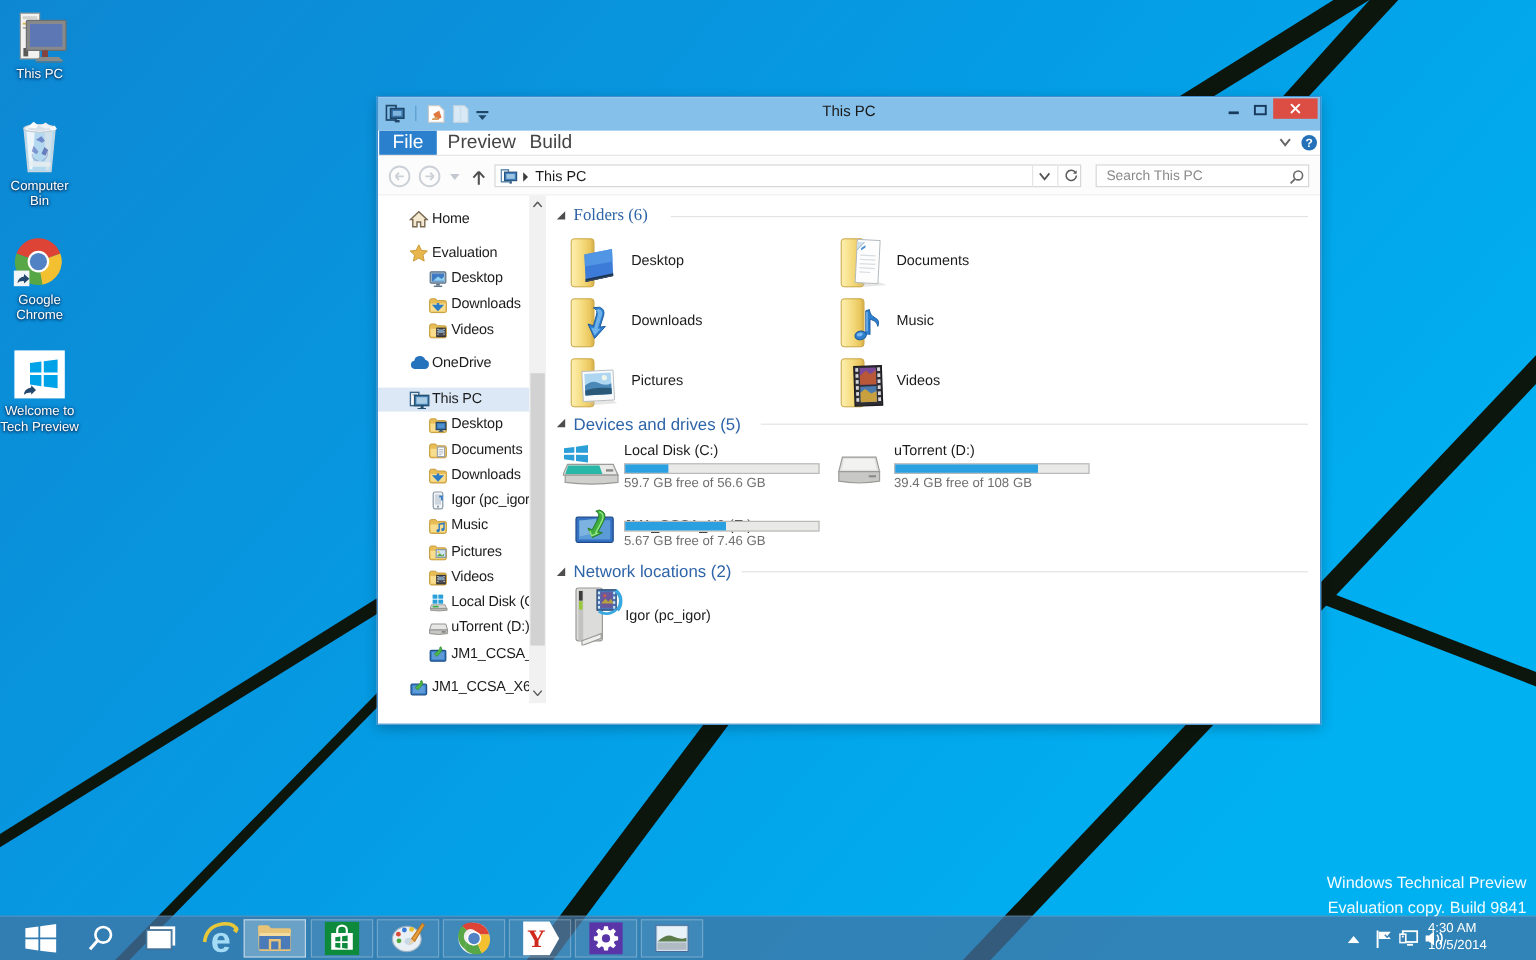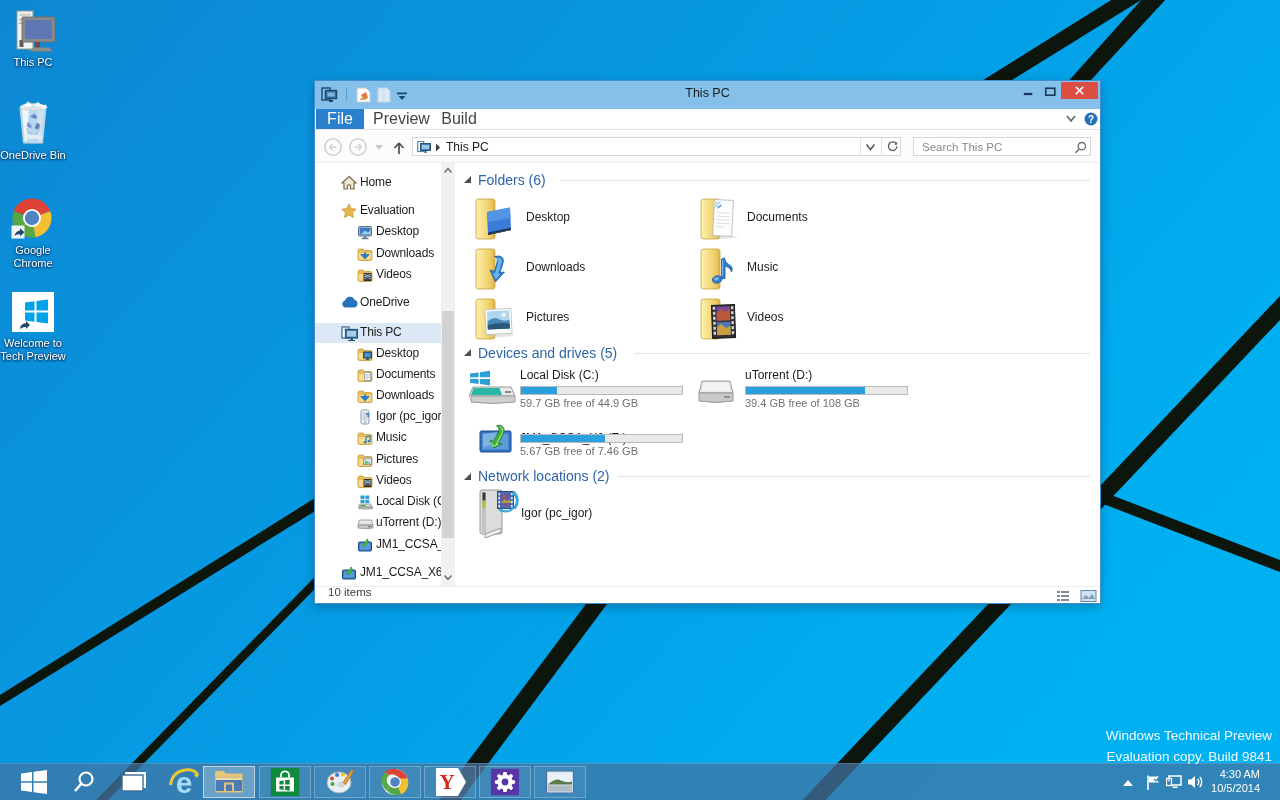--- a/index.html
+++ b/index.html
@@ -52,21 +52,21 @@
 #statusbar { position:absolute; left:0; top:505px; width:785px; height:17px; background:#fff; border-top:1px solid #ececec; font-size:11.5px; color:#3c3c3c; }
 
 
 #taskbar { position:absolute; left:0; top:763px; width:1280px; height:37px;
   background:rgba(66,116,162,0.74); border-top:1px solid rgba(255,255,255,0.16); }
 .tbtn { position:absolute; top:2px; width:52px; height:32px; }
 .tbtn.framed { background:rgba(255,255,255,0.07); border:1px solid rgba(255,255,255,0.25); }
 .tbtn.active { background:rgba(255,255,255,0.27); border:1px solid rgba(255,255,255,0.55); }
 .tbtn svg { position:absolute; left:50%; top:50%; transform:translate(-50%,-50%); }
 #tray { position:absolute; top:0; height:37px; right:0; }
-#clock { position:absolute; right:20px; top:3px; width:80px; text-align:right; color:#fff; font-size:11px; line-height:14px; }
+#clock { position:absolute; right:10px; top:3px; width:80px; text-align:left; color:#fff; font-size:11px; line-height:14px; }
 
 #watermark { position:absolute; right:8px; top:725px; text-align:right; color:rgba(255,255,255,0.95); font-size:13.5px; line-height:21px; }
 </style>
 </head>
 <body>
 
 <svg id="screen" width="1280" height="800" viewBox="0 0 1280 800">
   <defs>
     <linearGradient id="wg" x1="0" y1="0" x2="1" y2="0.55">
       <stop offset="0" stop-color="#0e87d2"></stop>
@@ -113,21 +113,21 @@
     <ellipse cx="22" cy="7" rx="9.5" ry="2" fill="#d7e0e6"></ellipse>
     <path d="M12 6 l5 -4.5 4 3 -2 2.5 z" fill="#fafcfd"></path>
     <path d="M22 5 l5 -3 4.5 3.5 -4 2 z" fill="#eef2f5"></path>
     <path d="M30 6.5 l4.5 -2 2 3 -3.5 1.5 z" fill="#f6f9fb"></path>
     <path d="M19 16.5 l4.5 -3 3 3.8 -2.4 1.6 z" fill="#5a6dbd" opacity="0.75"></path>
     <path d="M17 21.5 l-1.5 4.8 4 2.2 1.5 -2.2 z" fill="#6a7dc6" opacity="0.75"></path>
     <path d="M26 22.5 l3.2 2.4 -2.4 4.8 -3.2 -1.6 z" fill="#4a5dac" opacity="0.75"></path>
     <path d="M21 34 q-6 -1 -5 -6 M24 34 q5 -2 4.5 -7" stroke="#8a9ac8" stroke-width="1" fill="none" opacity="0.6"></path>
     <path d="M13 34 l18.5 1.5 -0.8 3.5 -17 0 z" fill="#e8edf1" fill-opacity="0.85"></path>
   </svg>
-  <div style="margin-top:3px;">OneDrive Bin</div>
+  <div style="margin-top:3px;">Computer Bin</div>
 </div>
 
 <div class="dicon" style="left:0px; top:198px;">
   <svg width="44" height="42" viewBox="0 0 44 42">
     <path d="M21 20 L2.7 13.3 A19.5 19.5 0 0 1 39.3 13.3 Z" fill="#dd4436"></path>
     <path d="M21 20 L2.7 13.3 A19.5 19.5 0 0 0 24.4 39.2 Z" fill="#57a746"></path>
     <path d="M21 20 L24.4 39.2 A19.5 19.5 0 0 0 39.3 13.3 Z" fill="#f2c030"></path>
     <circle cx="21" cy="20" r="9" fill="#fff"></circle>
     <circle cx="21" cy="20" r="7.2" fill="#5183c4"></circle>
     <rect x="0.5" y="27.5" width="13" height="13" fill="#f2f5f7"></rect>
@@ -425,21 +425,21 @@
         </svg>
 <svg style="position:absolute;left:3px;top:412px;" width="8" height="5" viewBox="0 0 8 5">
           <path d="M0.5 0.5 L4 4.5 L7.5 0.5" fill="none" stroke="#5a5a5a" stroke-width="1.2"></path>
         </svg>
 <div style="position:absolute;left:1px;top:148px;width:12px;height:227px;background:#d2d2d2;"></div>
 </div>
 
 </div>
   <div id="main">
 <div class="gtri" style="left:8px;top:13px;"></div>
-<div class="ghead" style="left:22px;top:8.5px;">Folders (6)</div>
+<div class="ghead" style="left:22px;top:8.5px;font-family:Liberation Serif, serif;">Folders (6)</div>
 <div class="gline" style="left:103px;top:16.5px;width:531px;"></div>
 <div class="abs" style="left:18px;top:34px;"><svg width="40" height="43" viewBox="0 0 40 43">
           <defs>
             <linearGradient id="sl0" x1="0" y1="0" x2="1" y2="0">
               <stop offset="0" stop-color="#fdf0b0"></stop>
               <stop offset="0.55" stop-color="#f3d878"></stop>
               <stop offset="1" stop-color="#e4bb4e"></stop>
             </linearGradient>
           </defs>
 <path d="M2 4.5 q0 -2.5 2.5 -2.5 h14 q2.5 0 2.5 2.5 v35 q0 2.5 -2.5 2.5 h-14 q-2.5 0 -2.5 -2.5 z" fill="url(#sl0)" stroke="#c7a140" stroke-width="0.8"></path>
@@ -571,21 +571,21 @@
           </g>
 <path d="M4 17 h38 l4 9 h-46 z" fill="#e8e8e6" stroke="#9a9a98"></path>
 <path d="M2 26 h44 v6 q-22 3 -44 0 z" fill="#cfcfcd" stroke="#9a9a98"></path>
 <path d="M4.5 18 h26 l2.5 7 h-31 z" fill="#29b8a8"></path>
 <rect x="36" y="21" width="6" height="2" fill="#8a8a88"></rect>
 </svg></div>
 <div class="drive-label" style="left:64px;top:205px;">Local Disk (C:)</div>
 <div class="bar" style="left:64px;top:223px;">
         <div class="barfill" style="width:36px;"></div>
       </div>
-<div class="drive-cap" style="left:64px;top:234px;">59.7 GB free of 44.9 GB</div>
+<div class="drive-cap" style="left:64px;top:234px;">59.7 GB free of 56.6 GB</div>
 <div class="abs" style="left:242px;top:217px;"><svg width="36" height="27" viewBox="0 0 36 27">
 <path d="M4 1 h28 l3 12 h-34 z" fill="#e2e2e0" stroke="#9a9a98"></path>
 <path d="M1 13 h34 v8 q-17 3 -34 0 z" fill="#c8c8c6" stroke="#9a9a98"></path>
 <path d="M5.5 2.5 h25 l2 9 h-29 z" fill="#f2f2f0"></path>
 <rect x="26" y="16" width="6" height="1.8" fill="#8a8a88"></rect>
 </svg></div>
 <div class="drive-label" style="left:289px;top:205px;">uTorrent (D:)</div>
 <div class="bar" style="left:289px;top:223px;">
         <div class="barfill" style="width:119px;"></div>
       </div>
@@ -626,35 +626,20 @@
               <rect x="36" y="13" width="1.7" height="2.2"></rect>
               <rect x="36" y="17" width="1.7" height="2.2"></rect>
             </g>
             <path d="M38 4 a11.5 11.5 0 0 1 1.5 16.5" fill="none" stroke="#38a8e0" stroke-width="3"></path>
             <path d="M24 21.5 a11.5 11.5 0 0 0 14.5 -1.5" fill="none" stroke="#38a8e0" stroke-width="2.2"></path>
           </g>
 </svg></div>
 <div class="drive-label" style="left:65px;top:343px;">Igor (pc_igor)</div>
 
 </div>
-  <div id="statusbar">
-    <span style="position:absolute;left:13px;top:-1px;">10 items</span>
-    <svg class="abs" style="left:742px;top:3px;" width="40" height="12" viewBox="0 0 40 12">
-      <g fill="#7a8a9a">
-        <rect x="0" y="1" width="3" height="2"></rect>
-          <rect x="4" y="1" width="8" height="2"></rect>
-        <rect x="0" y="5" width="3" height="2"></rect>
-          <rect x="4" y="5" width="8" height="2"></rect>
-        <rect x="0" y="9" width="3" height="2"></rect>
-          <rect x="4" y="9" width="8" height="2"></rect>
-      </g>
-      <rect x="24" y="0.5" width="15" height="11" fill="#cfe0ee" stroke="#6a87a8"></rect>
-      <path d="M25 9 l4 -4 3 3 3 -4 3 5 z" fill="#7aa0c0"></path>
-    </svg>
-  </div>
 </div>
 
 <div id="taskbar">
 <div class="tbtn" style="left:8px;">
       <svg width="26" height="24" viewBox="0 0 26 24">
         <g fill="#fff">
 <path d="M0 3.5 L11 2 V11.2 L0 11.2 Z"></path>
           <path d="M12.5 1.8 L26 0 V11.2 L12.5 11.2 Z"></path>
 <path d="M0 12.8 L11 12.8 V22 L0 20.5 Z"></path>
           <path d="M12.5 12.8 L26 12.8 V24 L12.5 22.2 Z"></path>

